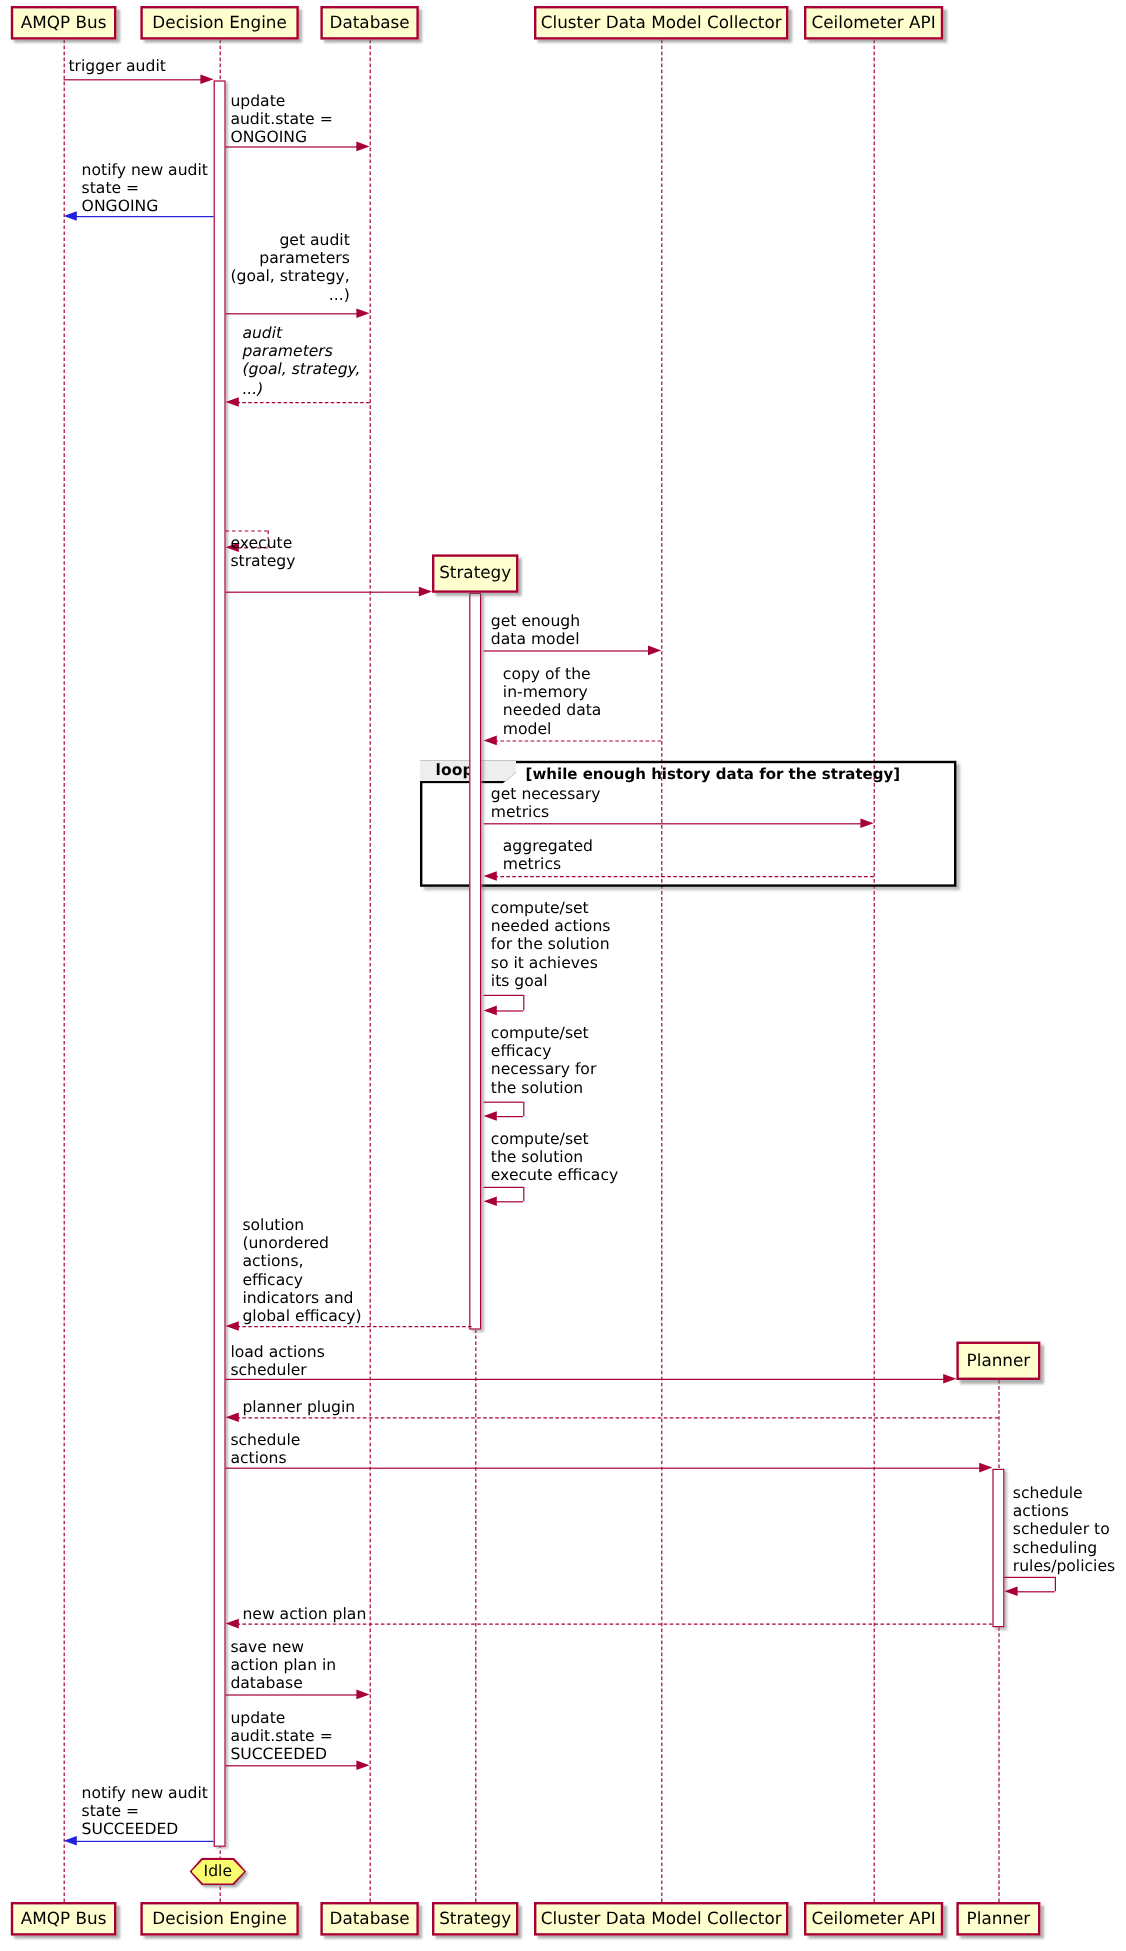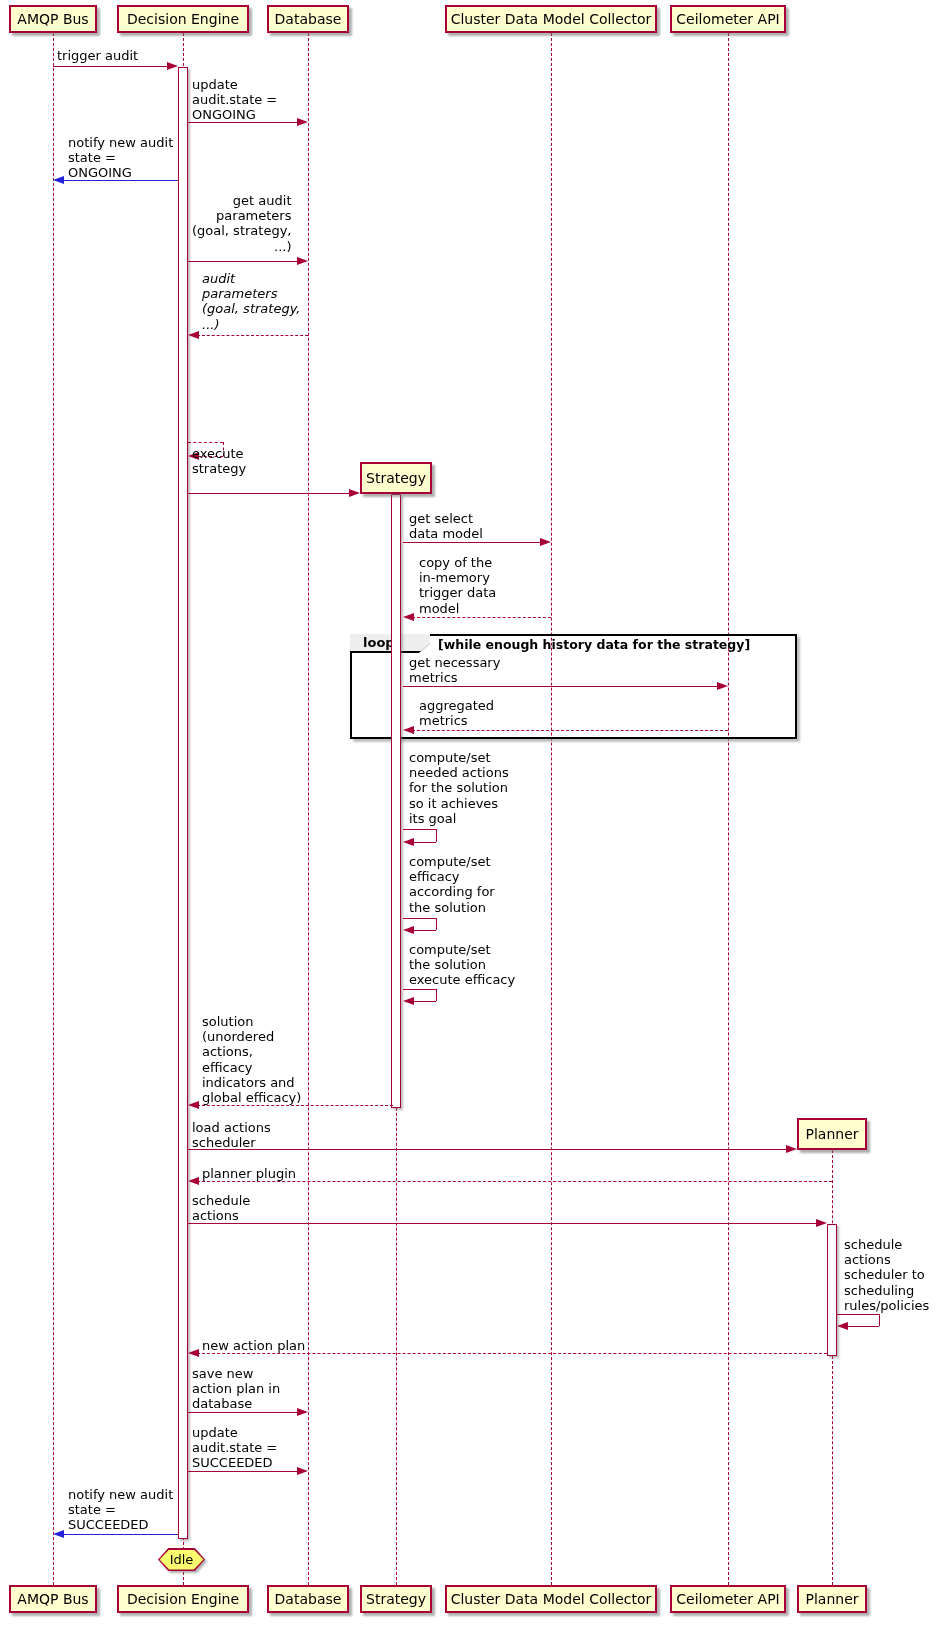--- a/index.html
+++ b/index.html
@@ -100,29 +100,29 @@
     <div class="vline" style="left: 223px; top: 442px; height: 14px; border-left: 1px dashed rgb(168, 0, 54);"></div>
     <div class="hline" style="left: 198px; top: 456px; width: 25px; border-top: 1px dashed rgb(168, 0, 54);"></div>
     <div class="head" style="left: 188px; top: 452px; border-top: 4.5px solid transparent; border-bottom: 4.5px solid transparent; border-right: 11px solid rgb(168, 0, 54);"></div>
     <div class="msg-label" style="left: 192px; top: 446px;">
       <div>execute</div>
       <div>strategy</div>
     </div>
     <div class="hline" style="left: 188px; top: 493px; width: 163px; border-top: 1px solid rgb(168, 0, 54);"></div>
     <div class="head" style="top: 489px; border-top: 4.5px solid transparent; border-bottom: 4.5px solid transparent; left: 349px; border-left: 11px solid rgb(168, 0, 54);"></div>
     <div class="msg-label" style="left: 409px; top: 511px;">
-      <div>get select</div>
+      <div>get enough</div>
       <div>data model</div>
     </div>
     <div class="hline" style="left: 403px; top: 542px; width: 139px; border-top: 1px solid rgb(168, 0, 54);"></div>
     <div class="head" style="top: 538px; border-top: 4.5px solid transparent; border-bottom: 4.5px solid transparent; left: 540px; border-left: 11px solid rgb(168, 0, 54);"></div>
     <div class="msg-label" style="left: 419px; top: 555px;">
       <div>copy of the</div>
       <div>in-memory</div>
-      <div>trigger data</div>
+      <div>needed data</div>
       <div>model</div>
     </div>
     <div class="hline" style="left: 412px; top: 617px; width: 139px; border-top: 1px dashed rgb(168, 0, 54);"></div>
     <div class="head" style="top: 613px; border-top: 4.5px solid transparent; border-bottom: 4.5px solid transparent; left: 403px; border-right: 11px solid rgb(168, 0, 54);"></div>
     <div class="msg-label" style="left: 409px; top: 655px;">
       <div>get necessary</div>
       <div>metrics</div>
     </div>
     <div class="hline" style="left: 403px; top: 686px; width: 316px; border-top: 1px solid rgb(168, 0, 54);"></div>
     <div class="head" style="top: 682px; border-top: 4.5px solid transparent; border-bottom: 4.5px solid transparent; left: 717px; border-left: 11px solid rgb(168, 0, 54);"></div>
@@ -139,21 +139,21 @@
       <div>so it achieves</div>
       <div>its goal</div>
     </div>
     <div class="hline" style="left: 403px; top: 829px; width: 33px; border-top: 1px solid rgb(168, 0, 54);"></div>
     <div class="vline" style="left: 436px; top: 829px; height: 13px; border-left: 1px solid rgb(168, 0, 54);"></div>
     <div class="hline" style="left: 413px; top: 842px; width: 23px; border-top: 1px solid rgb(168, 0, 54);"></div>
     <div class="head" style="left: 403px; top: 838px; border-top: 4.5px solid transparent; border-bottom: 4.5px solid transparent; border-right: 11px solid rgb(168, 0, 54);"></div>
     <div class="msg-label" style="left: 409px; top: 854px;">
       <div>compute/set</div>
       <div>efficacy</div>
-      <div>according for</div>
+      <div>necessary for</div>
       <div>the solution</div>
     </div>
     <div class="hline" style="left: 403px; top: 918px; width: 33px; border-top: 1px solid rgb(168, 0, 54);"></div>
     <div class="vline" style="left: 436px; top: 918px; height: 12px; border-left: 1px solid rgb(168, 0, 54);"></div>
     <div class="hline" style="left: 413px; top: 930px; width: 23px; border-top: 1px solid rgb(168, 0, 54);"></div>
     <div class="head" style="left: 403px; top: 926px; border-top: 4.5px solid transparent; border-bottom: 4.5px solid transparent; border-right: 11px solid rgb(168, 0, 54);"></div>
     <div class="msg-label" style="left: 409px; top: 942px;">
       <div>compute/set</div>
       <div>the solution</div>
       <div>execute efficacy</div>

